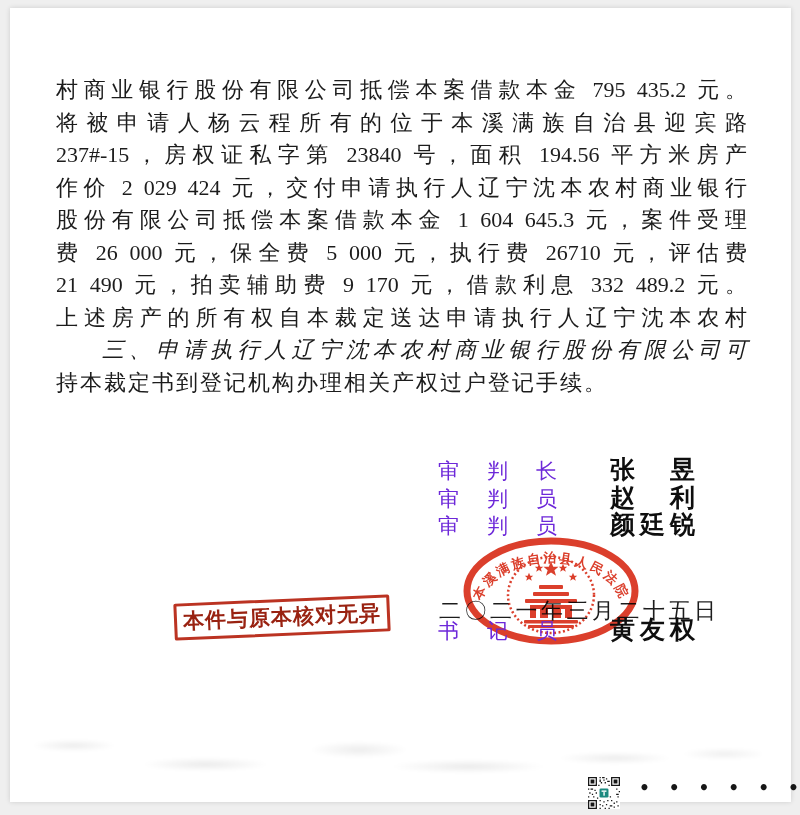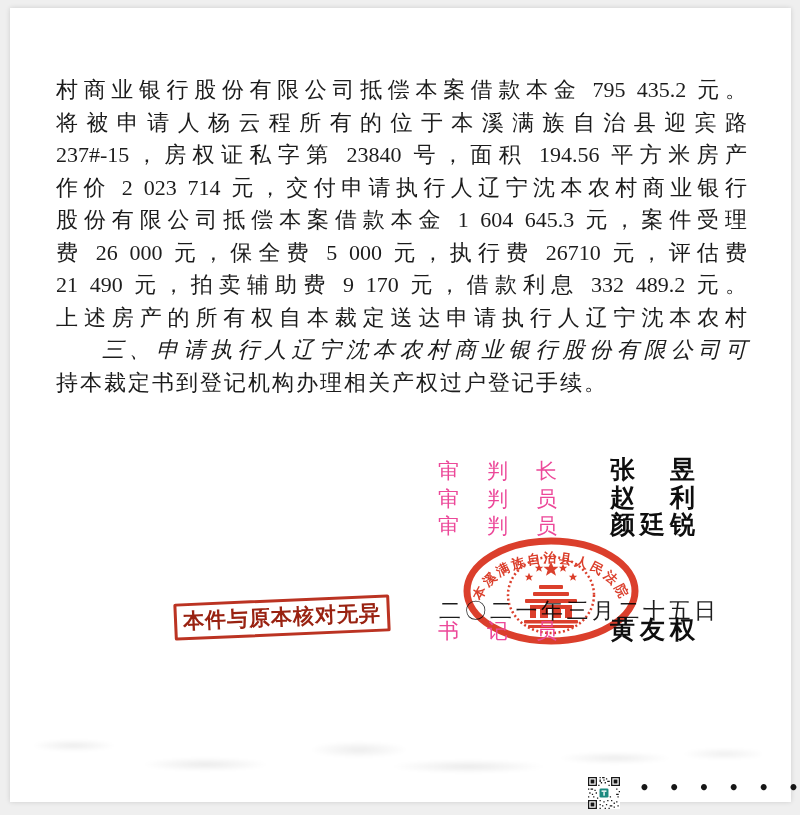--- a/index.html
+++ b/index.html
@@ -16,21 +16,21 @@
   .body-lines{
     position:absolute;left:46px;right:44px;top:66px;
     font-size:22px;line-height:32.5px;color:#1c1c1c;
   }
   .ln{white-space:nowrap;letter-spacing:2px;}
   .ln.fill{white-space:normal;text-align:justify;text-align-last:justify;letter-spacing:0;}
   .ln.indent{text-indent:46px;font-style:italic;}
   
   .sig-block{position:absolute;left:428px;top:448px;color:#111;}
   .sig-row{height:27.5px;line-height:27px;white-space:nowrap;}
-  .sig-role{font-size:21px;letter-spacing:28px;color:#ec4899;}
+  .sig-role{font-size:21px;letter-spacing:28px;color:#6d28d9;}
   .sig-name{font-size:25px;font-weight:bold;letter-spacing:5px;color:#0e0e0e;margin-left:25px;}
   
   .date-line{
     position:absolute;left:429px;top:588px;z-index:1;
     font-size:22px;letter-spacing:3.5px;color:#1c1c1c;white-space:nowrap;
   }
   
   .clerk-line{position:absolute;left:428px;top:603px;z-index:3;white-space:nowrap;line-height:38px;}
   
   .verify-stamp{
@@ -69,21 +69,21 @@
 </style>
 </head>
 <body>
 
 <div class="page">
 
   <div class="body-lines">
     <div class="ln fill">村商业银行股份有限公司抵偿本案借款本金 795 435.2 元。</div>
     <div class="ln fill">将被申请人杨云程所有的位于本溪满族自治县迎宾路</div>
     <div class="ln fill">237#-15，房权证私字第 23840 号，面积 194.56 平方米房产</div>
-    <div class="ln fill">作价 2 023 714 元，交付申请执行人辽宁沈本农村商业银行</div>
+    <div class="ln fill">作价 2 029 424 元，交付申请执行人辽宁沈本农村商业银行</div>
     <div class="ln fill">股份有限公司抵偿本案借款本金 1 604 645.3 元，案件受理</div>
     <div class="ln fill">费 26 000 元，保全费 5 000 元，执行费 26710 元，评估费</div>
     <div class="ln fill">21 490 元，拍卖辅助费 9 170 元，借款利息 332 489.2 元。</div>
     <div class="ln fill">上述房产的所有权自本裁定送达申请执行人辽宁沈本农村</div>
     <div class="ln fill indent">三、申请执行人辽宁沈本农村商业银行股份有限公司可</div>
     <div class="ln">持本裁定书到登记机构办理相关产权过户登记手续。</div>
   </div>
 
   <div class="sig-block">
     <div class="sig-row">

